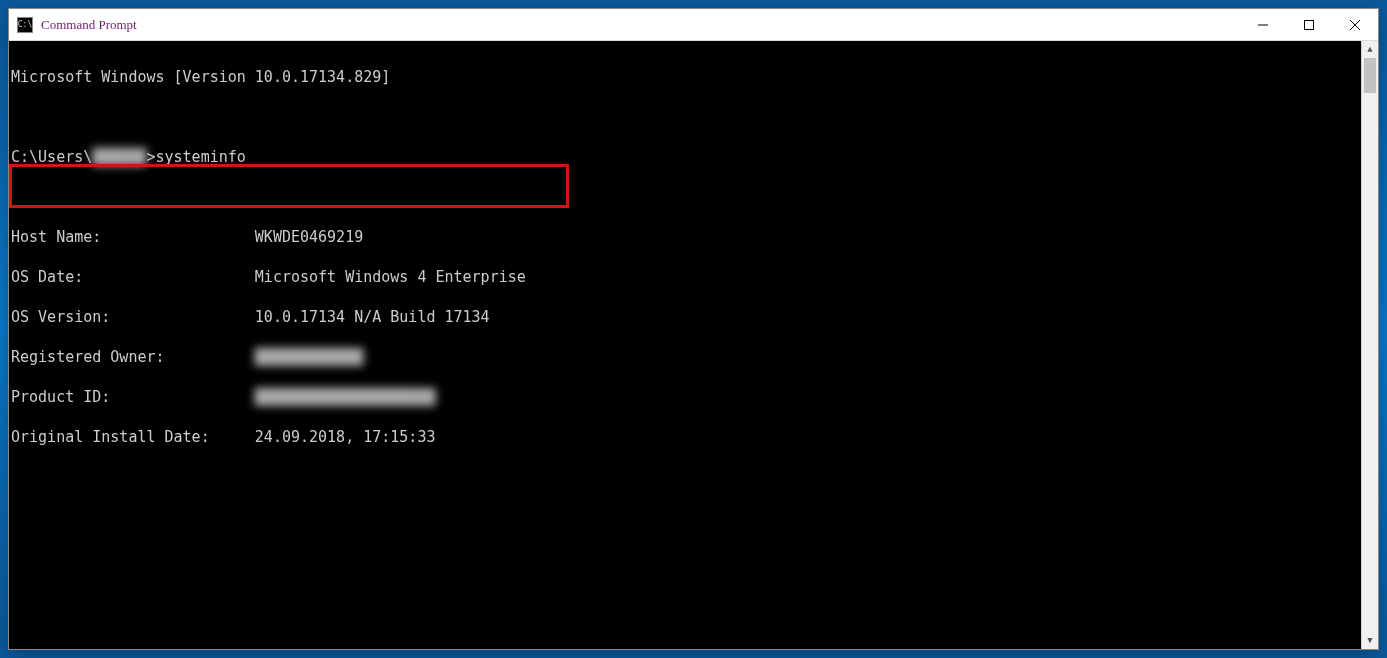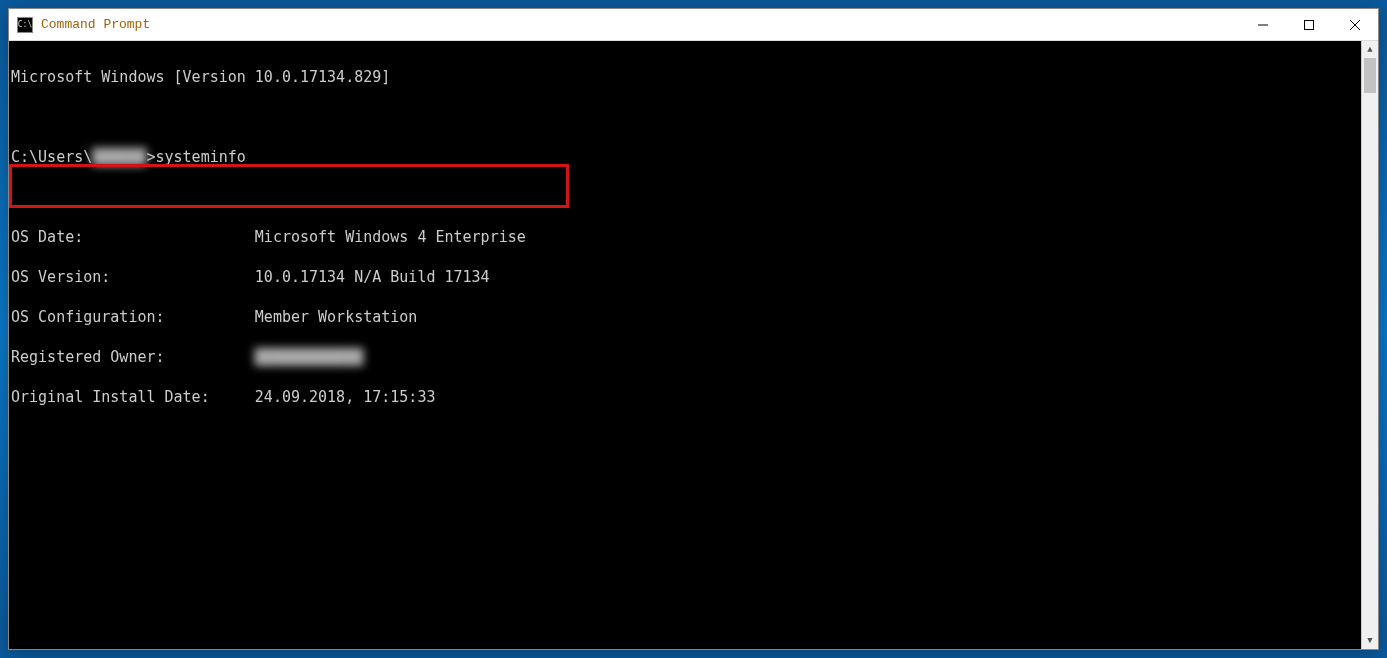--- a/index.html
+++ b/index.html
@@ -38,23 +38,23 @@
     margin-right: 8px;
     display: flex;
     align-items: center;
     justify-content: center;
     font-size: 8px;
     color: #ccc;
     font-family: Consolas, monospace;
     line-height: 1;
   }
   .title-text {
-    font-family: Liberation Mono, monospace;
+    font-family: Liberation Serif, serif;
     font-size: 13px;
-    color: #a16207;
+    color: #701a75;
     flex: 1;
   }
   .win-controls {
     display: flex;
     height: 100%;
   }
   .win-btn {
     width: 46px;
     height: 100%;
     display: flex;
@@ -153,24 +153,25 @@
       </div>
     </div>
   </div>
 
   <div class="terminal-wrap">
     <div class="terminal">
 <div class="line">Microsoft Windows [Version 10.0.17134.829]</div>
 <div class="line"> </div>
 <div class="line"><span>C:\Users\</span><span class="redact">██████</span><span>&gt;systeminfo</span></div>
 <div class="line"> </div>
+<div class="line"><span>Host Name:                 </span><span>WKWDE0469219</span></div>
 <div class="line"><span>OS Date:                   </span><span>Microsoft Windows 4 Enterprise</span></div>
 <div class="line"><span>OS Version:                </span><span>10.0.17134 N/A Build 17134</span></div>
-<div class="line"><span>OS Configuration:          </span><span>Member Workstation</span></div>
 <div class="line"><span>Registered Owner:          </span><span class="redact">████████████</span></div>
+<div class="line"><span>Product ID:                </span><span class="redact">████████████████████</span></div>
 <div class="line"><span>Original Install Date:     </span><span>24.09.2018, 17:15:33</span></div>
 
 
 
 
 
 
 
 
 

